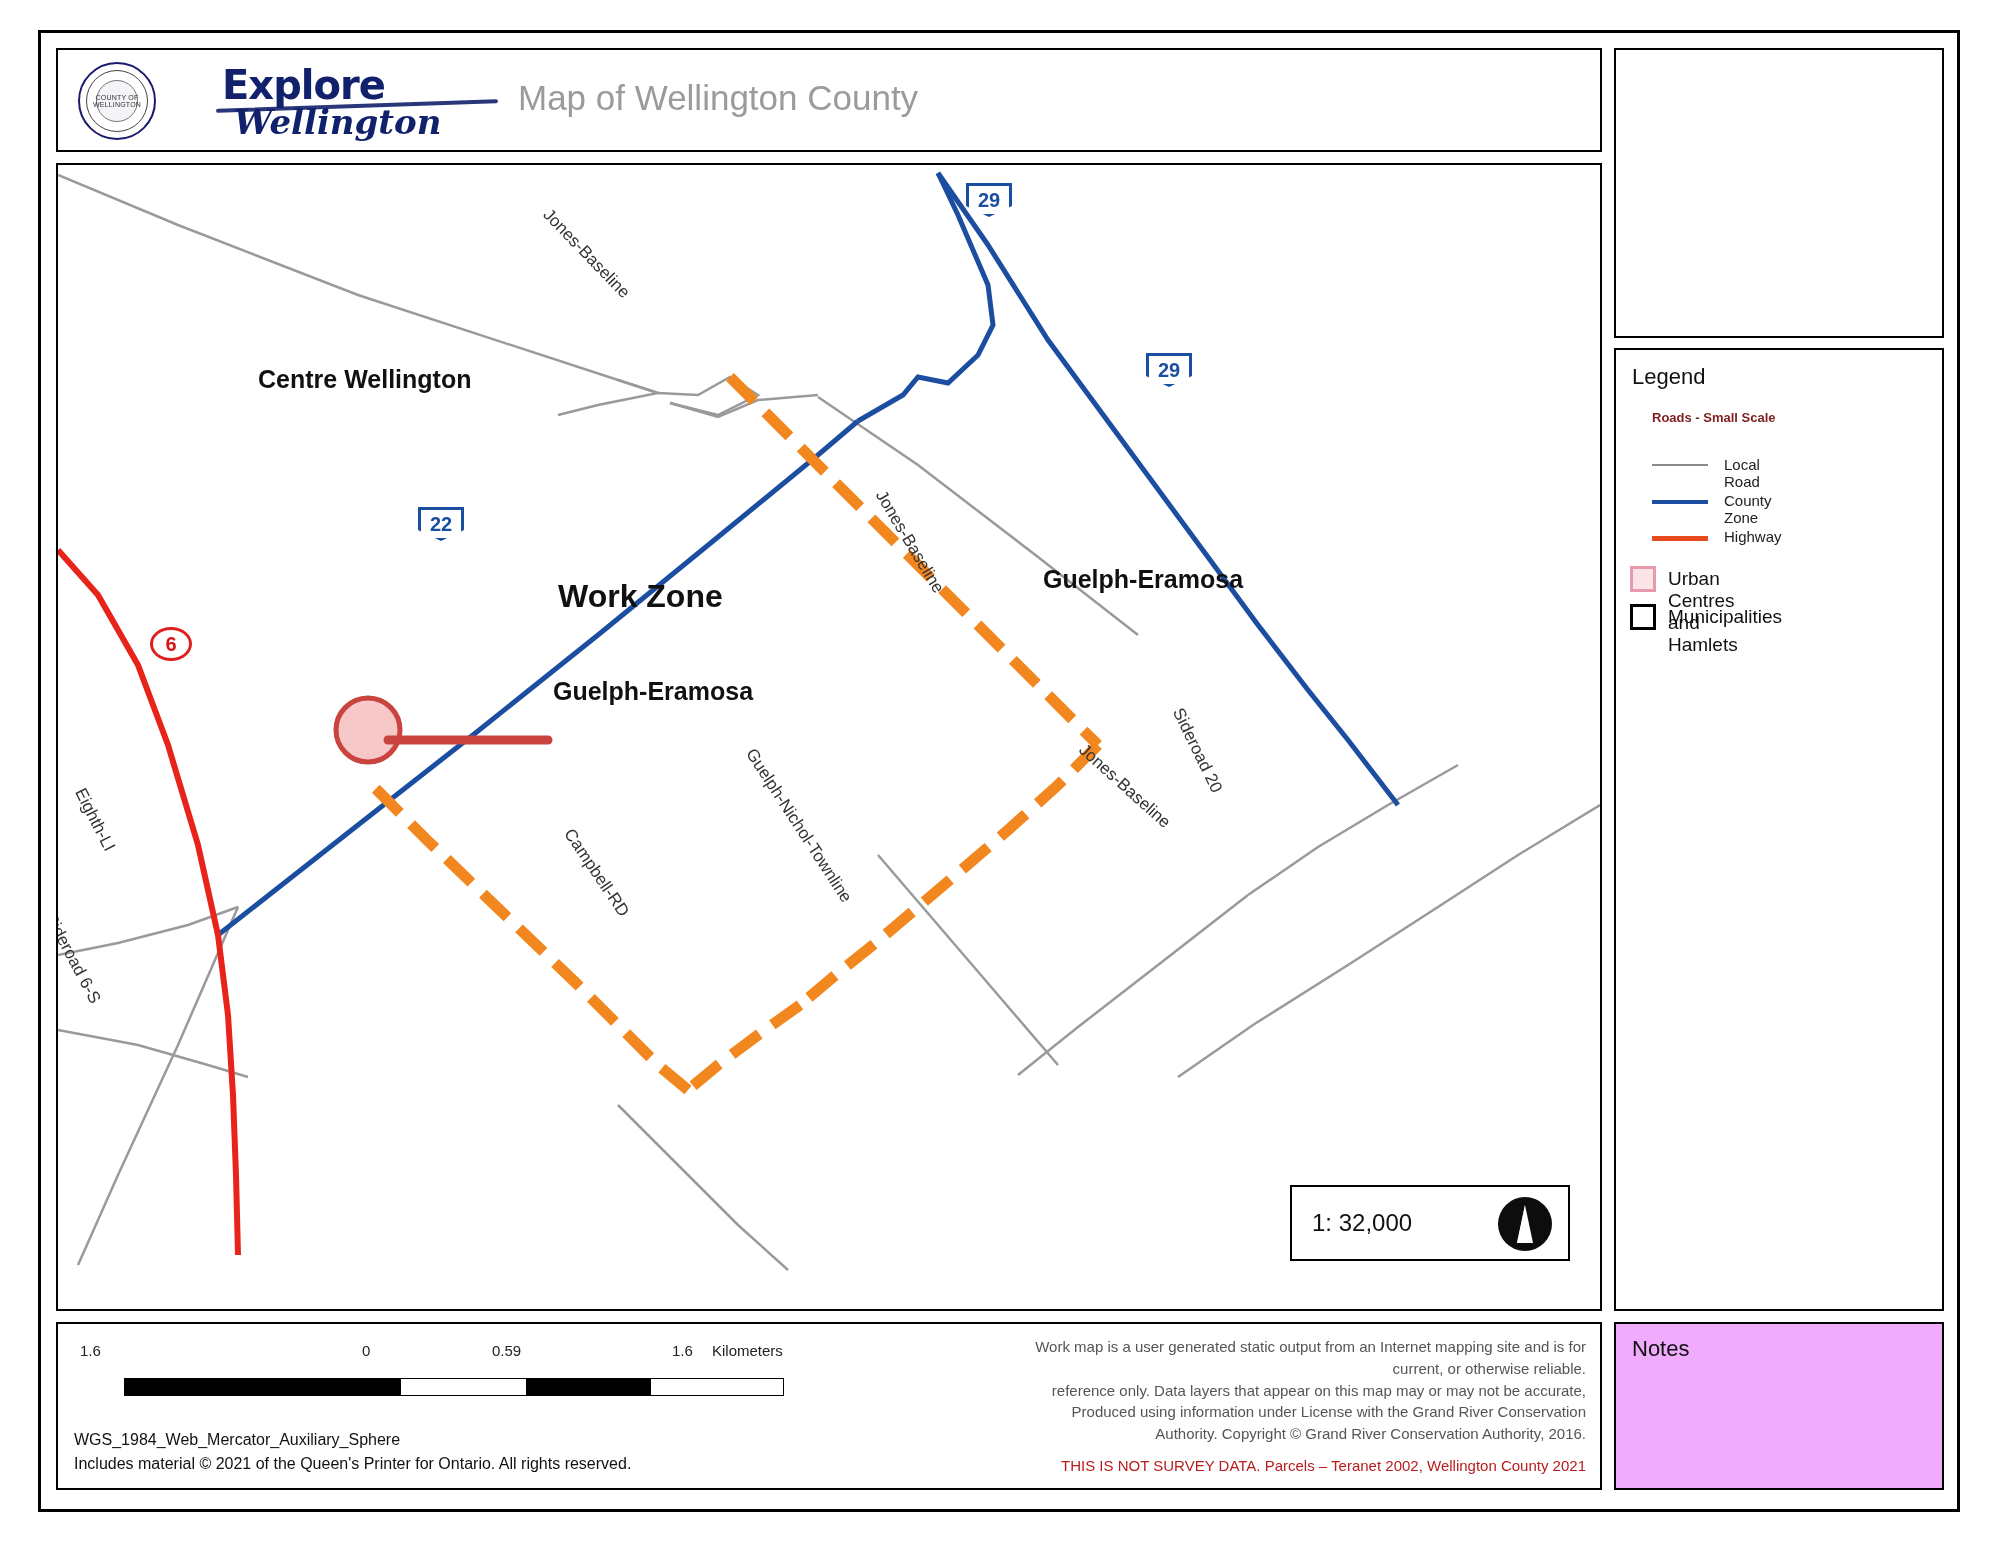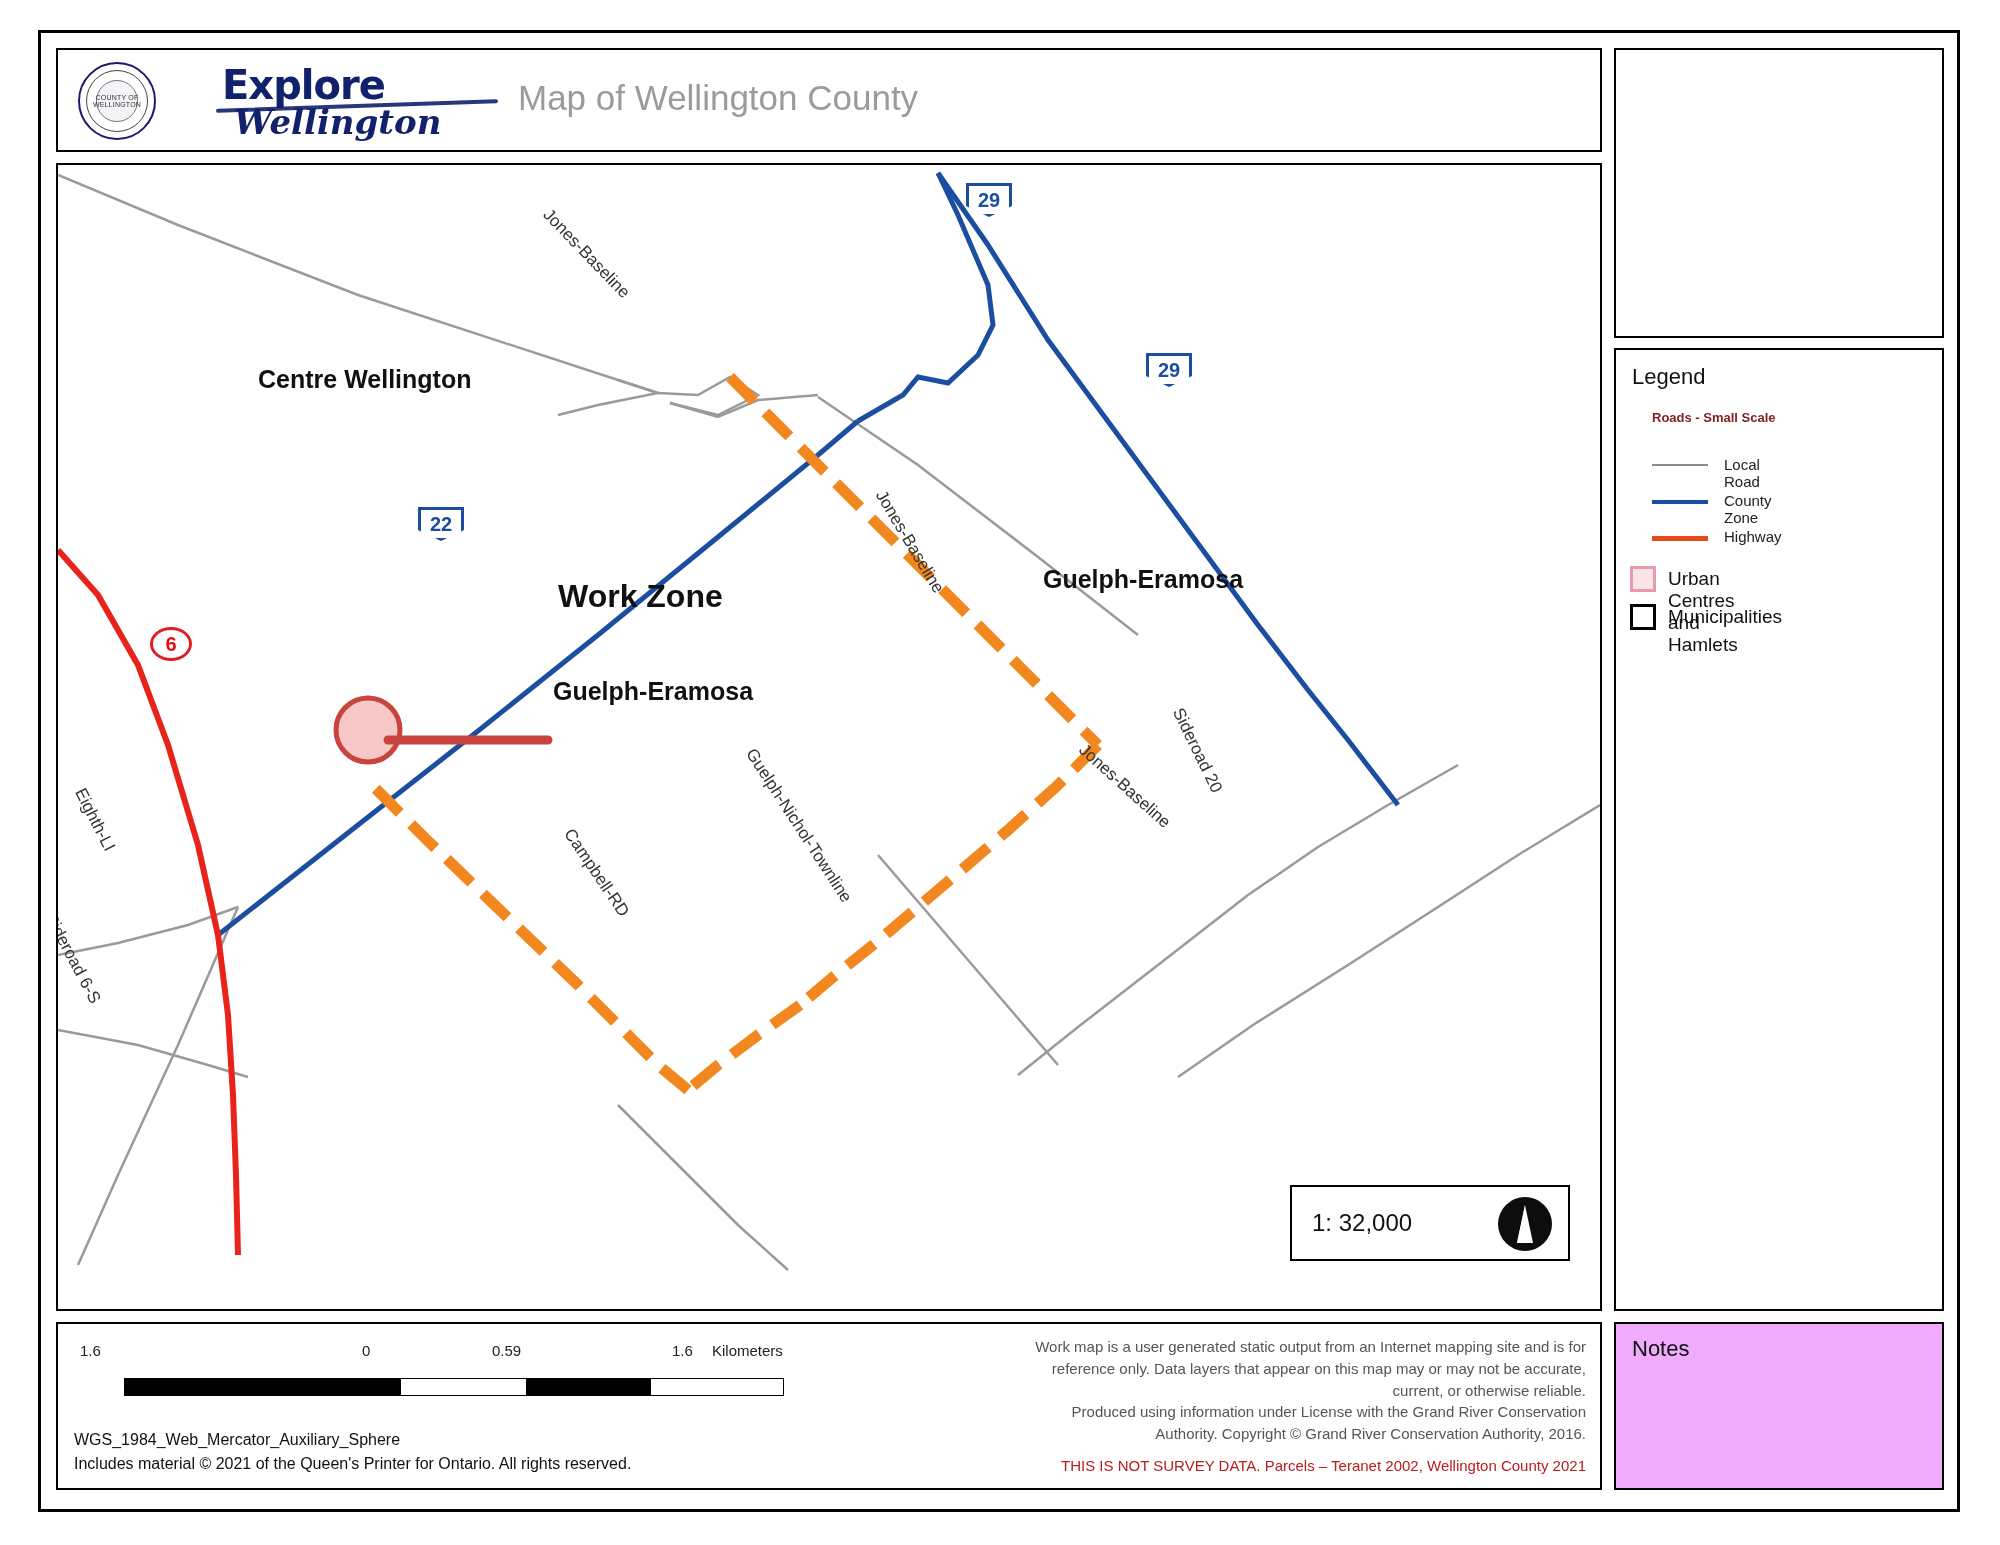--- a/index.html
+++ b/index.html
@@ -511,22 +511,22 @@
       <div class="scalebar-bar">
         <div style="width:42%; background:#000;"></div>
         <div style="width:19%; background:#fff;"></div>
         <div style="width:19%; background:#000;"></div>
         <div style="width:20%; background:#fff;"></div>
       </div>
     </div>
 
     <div class="disclaimer">
       <div>Work map is a user generated static output from an Internet mapping site and is for</div>
+      <div>current, or otherwise reliable.</div>
       <div>reference only. Data layers that appear on this map may or may not be accurate,</div>
-      <div>current, or otherwise reliable.</div>
       <div>Produced using information under License with the Grand River Conservation</div>
       <div>Authority. Copyright © Grand River Conservation Authority, 2016.</div>
       <div class="strong-line">THIS IS NOT SURVEY DATA. Parcels – Teranet 2002, Wellington County 2021</div>
     </div>
 
     <div class="proj-text">
       <div>WGS_1984_Web_Mercator_Auxiliary_Sphere</div>
       <div>Includes material © 2021 of the Queen's Printer for Ontario.  All rights reserved.</div>
     </div>
   </div>

